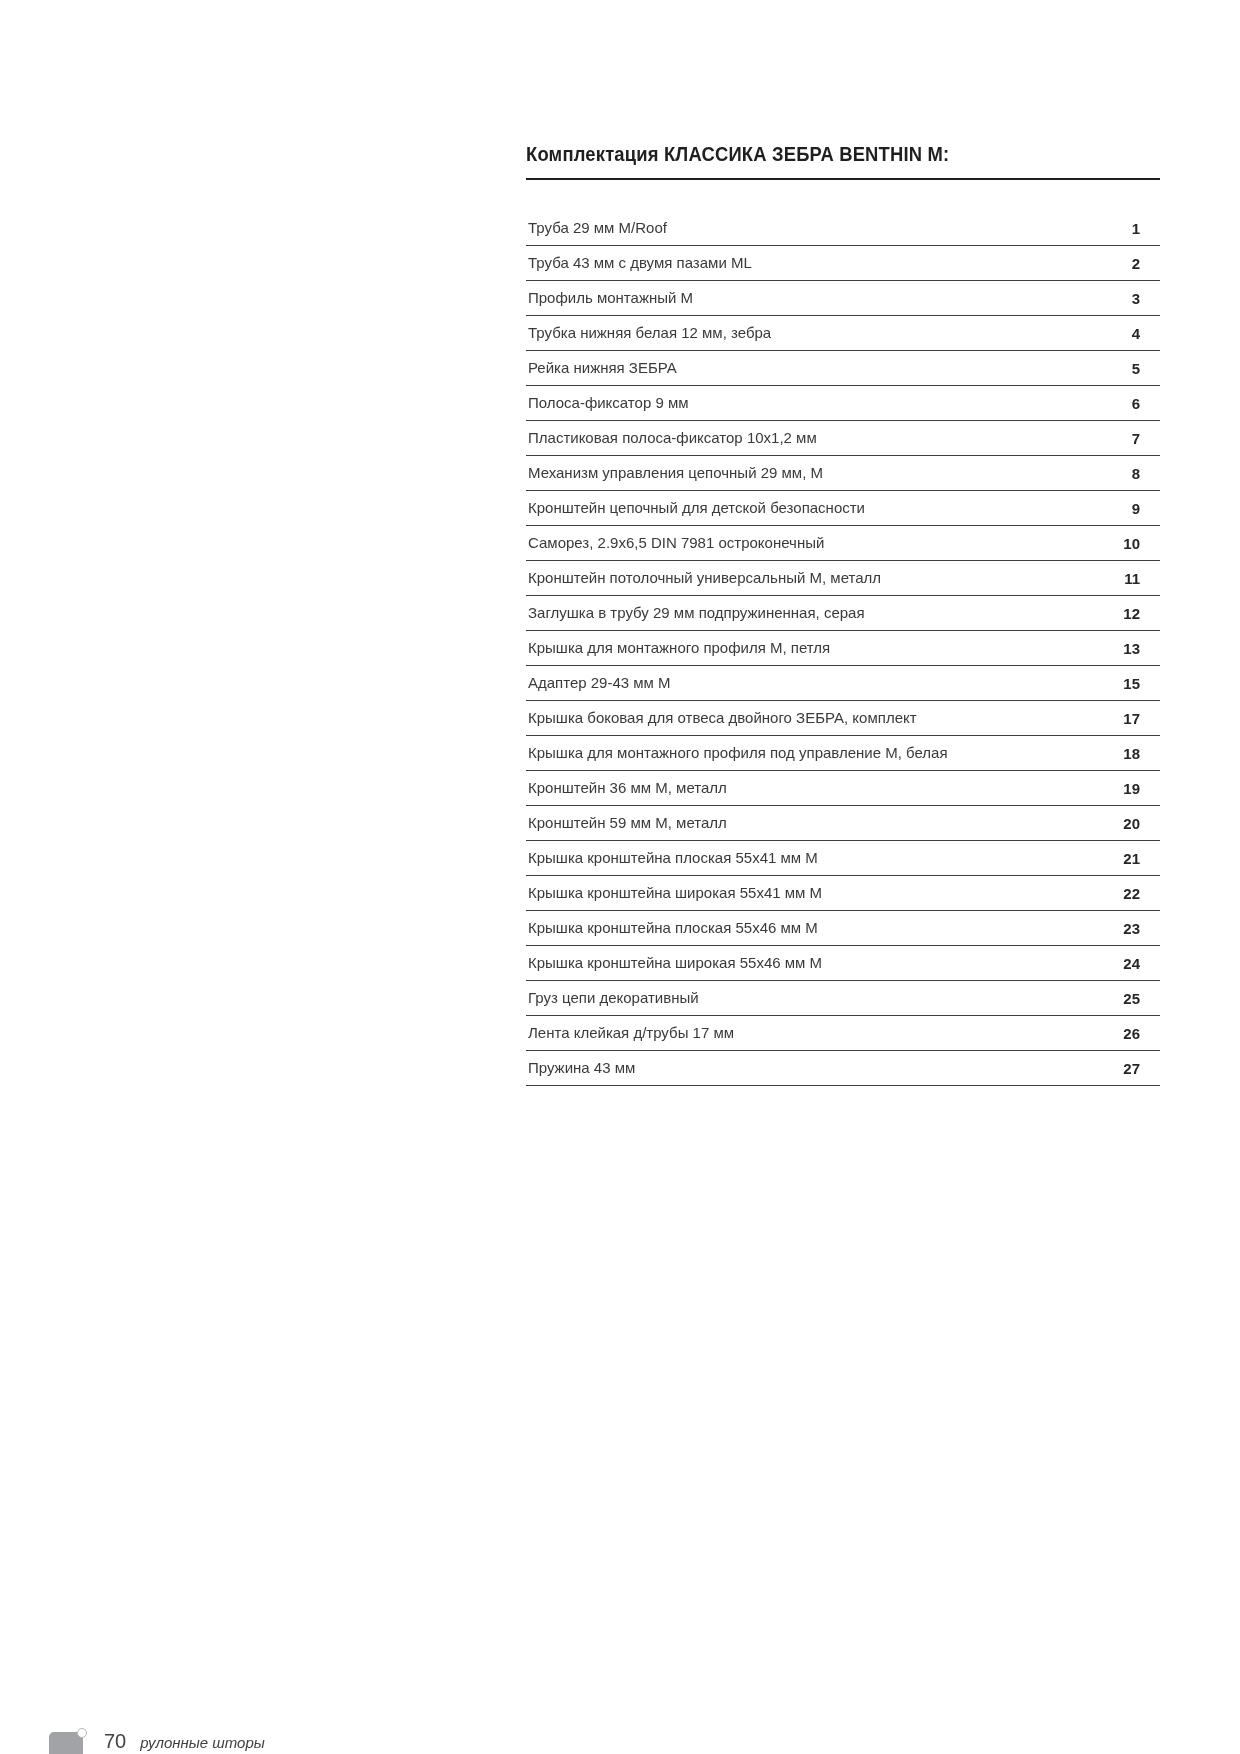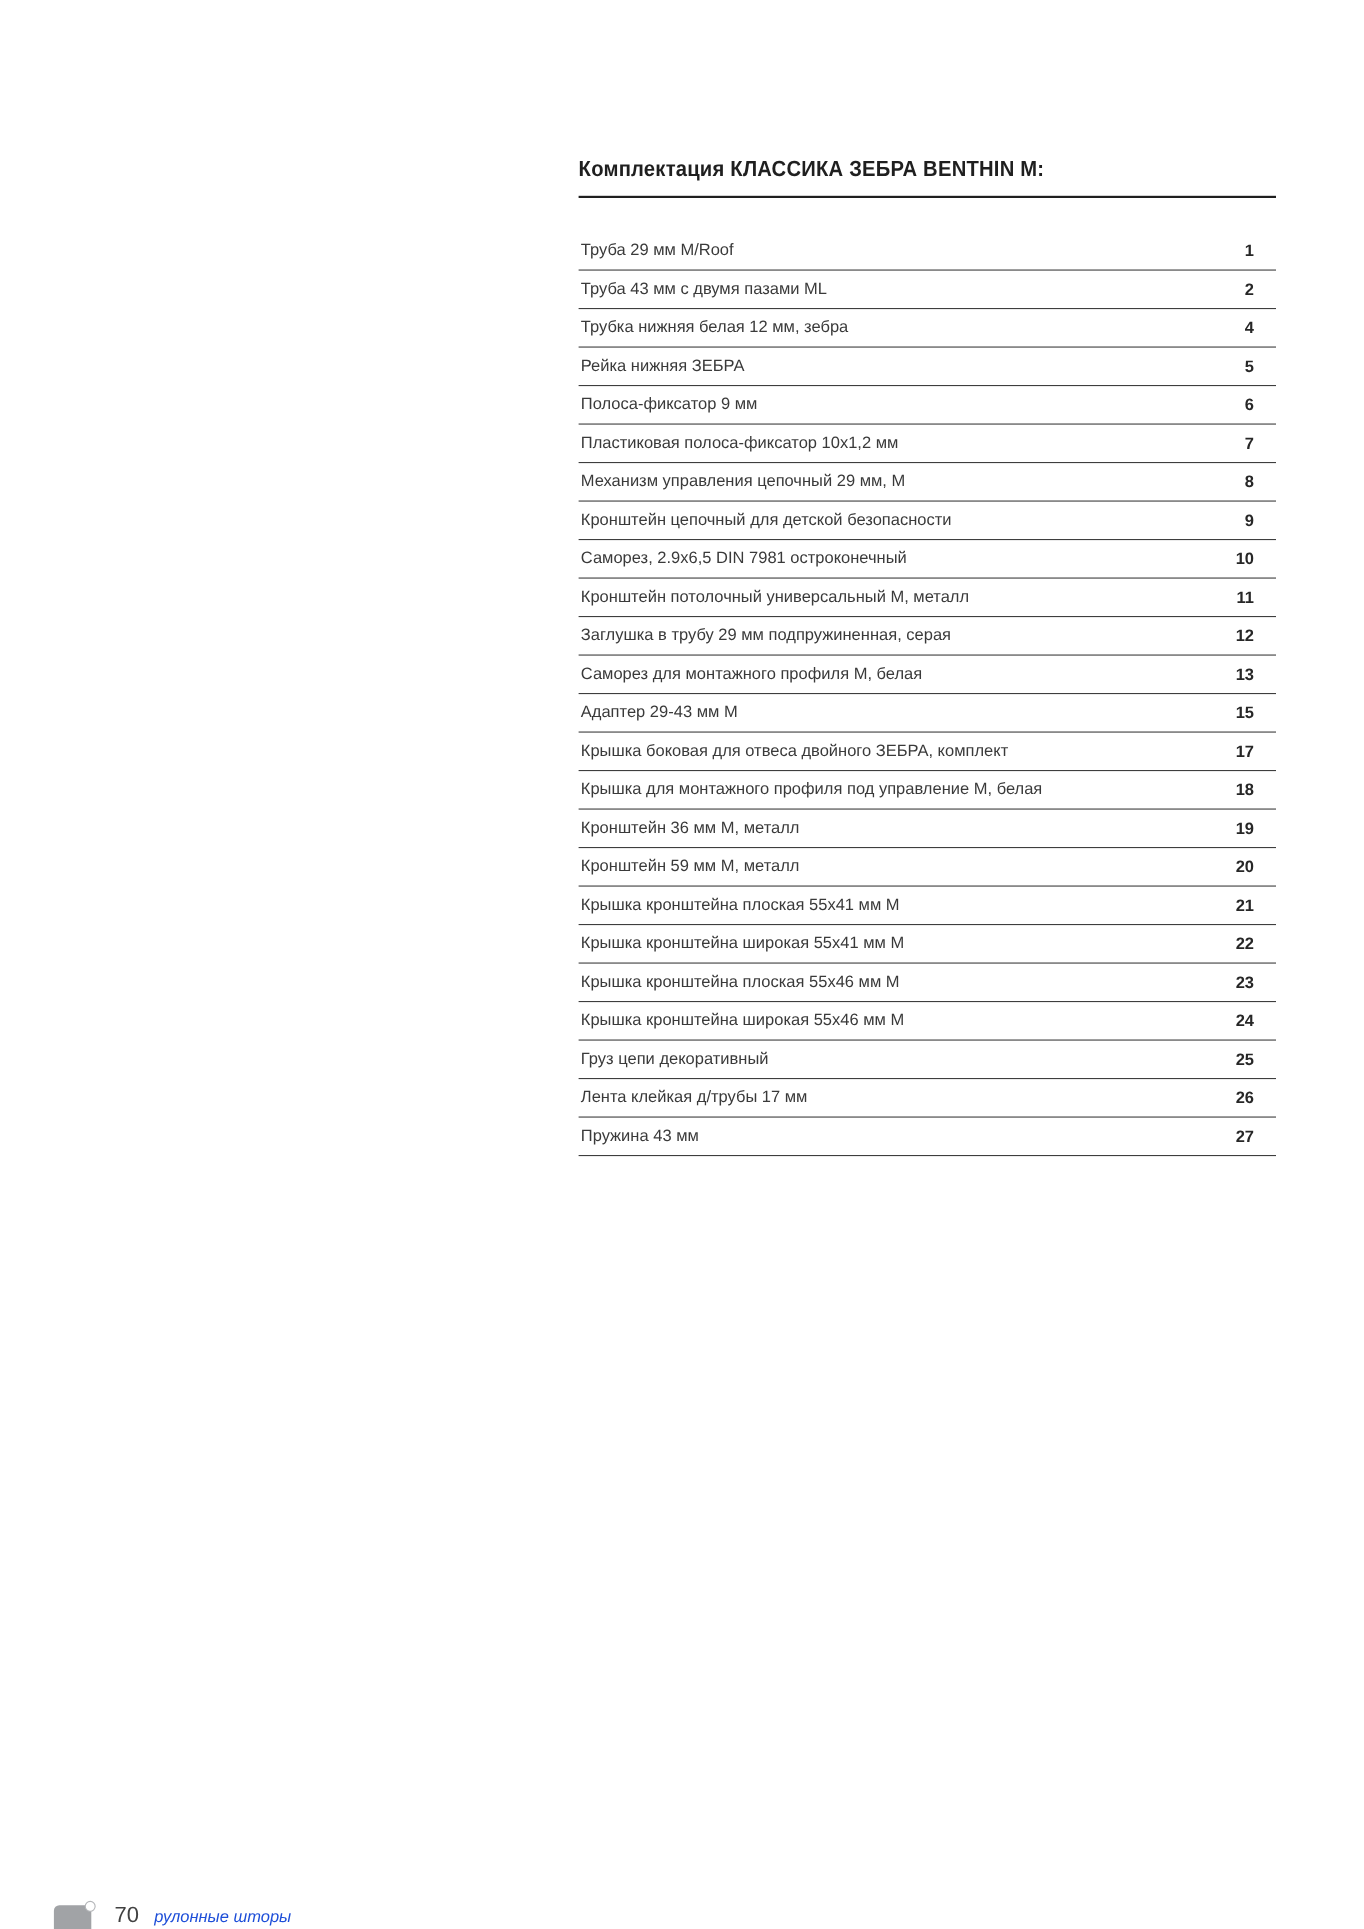--- a/index.html
+++ b/index.html
@@ -85,41 +85,45 @@
   }
   .page-number {
     margin-left: 21px;
     font-size: 20px;
     color: #414141;
   }
   .section-label {
     margin-left: 14px;
     font-size: 15px;
     font-style: italic;
-    color: #1d4ed8;
+    color: #404040;
   }
 </style>
 </head>
 <body>
 
 <div class="content">
   <span class="title">Комплектация КЛАССИКА ЗЕБРА BENTHIN M:</span>
   <div class="title-rule"></div>
 
   <div class="parts-table" id="parts-table">
   <div class="row">
     <span class="label">Труба 29 мм M/Roof</span>
     <span class="num">1</span>
   </div>
 
   <div class="row">
     <span class="label">Труба 43 мм с двумя пазами ML</span>
     <span class="num">2</span>
   </div>
 
+  <div class="row">
+    <span class="label">Профиль монтажный М</span>
+    <span class="num">3</span>
+  </div>
 
   <div class="row">
     <span class="label">Трубка нижняя белая 12 мм, зебра</span>
     <span class="num">4</span>
   </div>
 
   <div class="row">
     <span class="label">Рейка нижняя ЗЕБРА</span>
     <span class="num">5</span>
   </div>
@@ -153,21 +157,21 @@
     <span class="label">Кронштейн потолочный универсальный М, металл</span>
     <span class="num">11</span>
   </div>
 
   <div class="row">
     <span class="label">Заглушка в трубу 29 мм подпружиненная, серая</span>
     <span class="num">12</span>
   </div>
 
   <div class="row">
-    <span class="label">Саморез для монтажного профиля М, белая</span>
+    <span class="label">Крышка для монтажного профиля М, петля</span>
     <span class="num">13</span>
   </div>
 
 
   <div class="row">
     <span class="label">Адаптер 29-43 мм М</span>
     <span class="num">15</span>
   </div>
 
 

